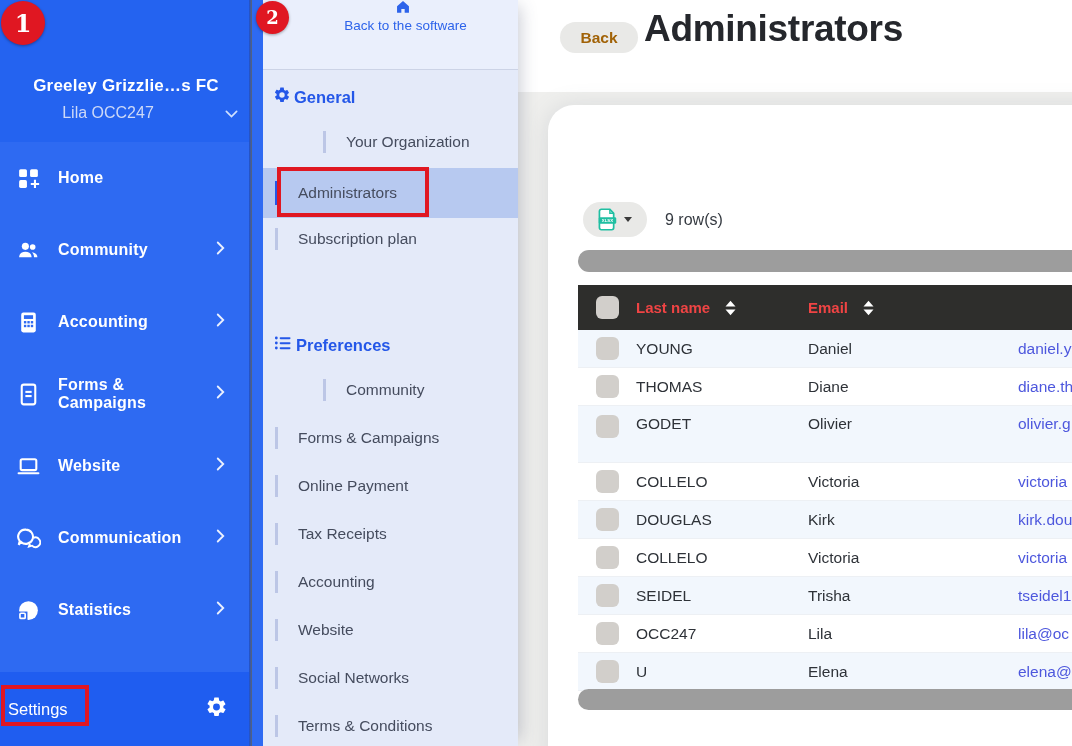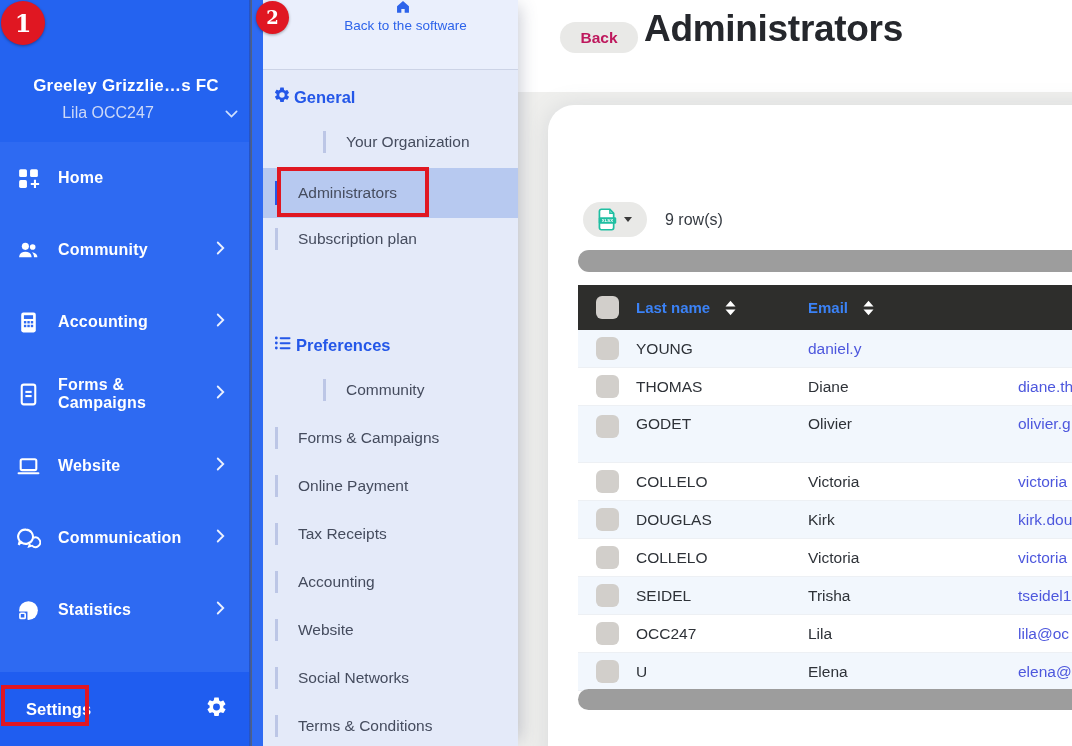--- a/index.html
+++ b/index.html
@@ -15,21 +15,21 @@
   .org-sub { position:absolute; left:0; right:36px; top:104px; text-align:center; color:#cdd9f7; font-size:16px; }
   .org-chevron { position:absolute; right:13px; top:106px; }
 
   .nav { position:absolute; left:0; top:142px; width:252px; }
   .nav-item { height:72px; display:flex; align-items:center; padding-left:16px; cursor:pointer; }
   .nav-item .nav-icon { width:25px; height:25px; flex:0 0 25px; display:flex; align-items:center; justify-content:center; }
   .nav-item .nav-label { margin-left:17px; color:#fff; font-size:16px; font-weight:700; letter-spacing:.2px; }
   .nav-item .nav-chevron { margin-left:auto; margin-right:26px; }
 
   .settings-bar { position:absolute; left:0; top:672px; width:252px; height:74px; background:var(--sb-bottom); display:flex; align-items:center; }
-  .settings-label { margin-left:26px; color:#fff; font-size:16.5px; font-weight:700; }
+  .settings-label { margin-left:8px; color:#fff; font-size:16.5px; font-weight:400; }
   .settings-gear { position:absolute; right:24px; top:50%; transform:translateY(-50%); }
 
   
   .subnav { position:absolute; left:252px; top:0; width:266px; height:746px; background:var(--subnav-bg); z-index:20; box-shadow:8px 0 16px -6px rgba(60,70,100,.28); }
   .subnav-strip { position:absolute; left:0; top:0; width:11px; height:746px; background:var(--sb-nav); }
   .back-section { position:absolute; left:11px; right:0; top:0; height:70px; background:var(--subnav-top); border-bottom:1px solid #ccd3e6; display:flex; align-items:center; padding-left:24px; cursor:pointer;flex-direction:column; }
   .back-section .back-text { margin-left:6px; color:#2d63ea; font-size:13.5px; font-weight:500; }
   .sn-body { position:absolute; left:11px; right:0; top:71px; }
   .sn-header { display:flex; align-items:center; padding-left:10px; height:24px; margin-top:14px; }
   .sn-header .sn-title { margin-left:3px; color:var(--accent); font-size:16.5px; font-weight:700; }
@@ -39,39 +39,39 @@
   .sn-item.selected { height:50px; background:var(--selected); }
   .sn-item.selected::before { width:4px; height:24px; background:var(--accent); }
   .sn-item.gap-a { margin-top:11px; }
   .sn-item.gap-b { margin-top:6px; }
   .sn-header.prefs { margin-top:79px; }
   .sn-item.pref { margin-bottom:18px; }
 
   
   .main { position:absolute; left:518px; top:0; right:0; height:746px; background:var(--gray-bg); z-index:10; }
   .main-header { position:absolute; left:0; right:0; top:0; height:92px; background:#fff; }
-  .back-pill { position:absolute; left:42px; top:22px; width:78px; height:31px; background:var(--pill); border:none; border-radius:16px; font-family:inherit; font-size:15.5px; font-weight:700; color:#be185d; cursor:pointer; }
+  .back-pill { position:absolute; left:42px; top:22px; width:78px; height:31px; background:var(--pill); border:none; border-radius:16px; font-family:inherit; font-size:15.5px; font-weight:700; color:#a16207; cursor:pointer; }
   .page-title { position:absolute; left:126px; top:8px; font-size:37px; font-weight:800; color:#25272c; letter-spacing:-.3px; }
 
   .card { position:absolute; left:30px; top:105px; right:-80px; bottom:-20px; background:#fff; border-radius:26px 0 0 0; box-shadow:0 2px 24px rgba(100,110,130,.18); overflow:hidden; }
   .export-btn { position:absolute; left:35px; top:97px; width:64px; height:35px; background:var(--pill); border:none; border-radius:18px; display:flex; align-items:center; justify-content:center; gap:7px; cursor:pointer; }
   .caret-down { width:0; height:0; border-left:4.5px solid transparent; border-right:4.5px solid transparent; border-top:5.5px solid #3a3a3a; }
   .row-count { position:absolute; left:117px; top:97px; height:35px; line-height:35px; font-size:16px; color:#363b42; }
 
   .hscroll { position:absolute; left:30px; right:0; height:22px; background:var(--scrollbar); border-radius:11px 0 0 11px; cursor:pointer; }
   .hscroll.top { top:145px; }
   .hscroll.bottom { top:584px; height:21px; }
 
   .table { position:absolute; left:30px; top:180px; width:740px; }
   .thead { height:45px; background:var(--header-dark); display:flex; align-items:center; }
   .col-check { width:58px; flex:0 0 58px; display:flex; align-items:center; justify-content:center; }
   .col-last  { width:172px; flex:0 0 172px; display:flex; align-items:center; }
   .col-first { width:210px; flex:0 0 210px; display:flex; align-items:center; }
   .col-email { width:300px; flex:0 0 300px; display:flex; align-items:center; }
-  .th-label { color:#3b82f6; font-size:15px; font-weight:700; }
+  .th-label { color:#ef4444; font-size:15px; font-weight:700; }
   .sort-icon { margin-left:13px; cursor:pointer; display:flex; }
   .checkbox { width:23px; height:23px; border-radius:6px; background:var(--checkbox); cursor:pointer; }
   .row { display:flex; align-items:center; height:38px; background:#fff; border-bottom:1px solid #edf0f4; }
   .row:nth-child(odd) { background:var(--row-alt); }
   .row.tall { height:57px; align-items:flex-start; padding-top:9px; }
   .cell-text { color:#2e3238; font-size:15.5px; }
   .email-link { color:var(--link); font-size:15.5px; text-decoration:none; cursor:pointer; white-space:nowrap; }
 
   
   .anno { position:absolute; z-index:100; }
@@ -310,20 +310,23 @@
         </div>
       </div>
       <div class="tbody">
         <div class="row">
           <div class="col-check">
               <span class="checkbox"></span>
             </div>
           <div class="col-last">
               <span class="cell-text">YOUNG</span>
             </div>
+          <div class="col-first">
+              <span class="cell-text">Daniel</span>
+            </div>
           <div class="col-email">
               <a class="email-link">daniel.y</a>
             </div>
         </div>
         <div class="row">
           <div class="col-check">
               <span class="checkbox"></span>
             </div>
           <div class="col-last">
               <span class="cell-text">THOMAS</span>

